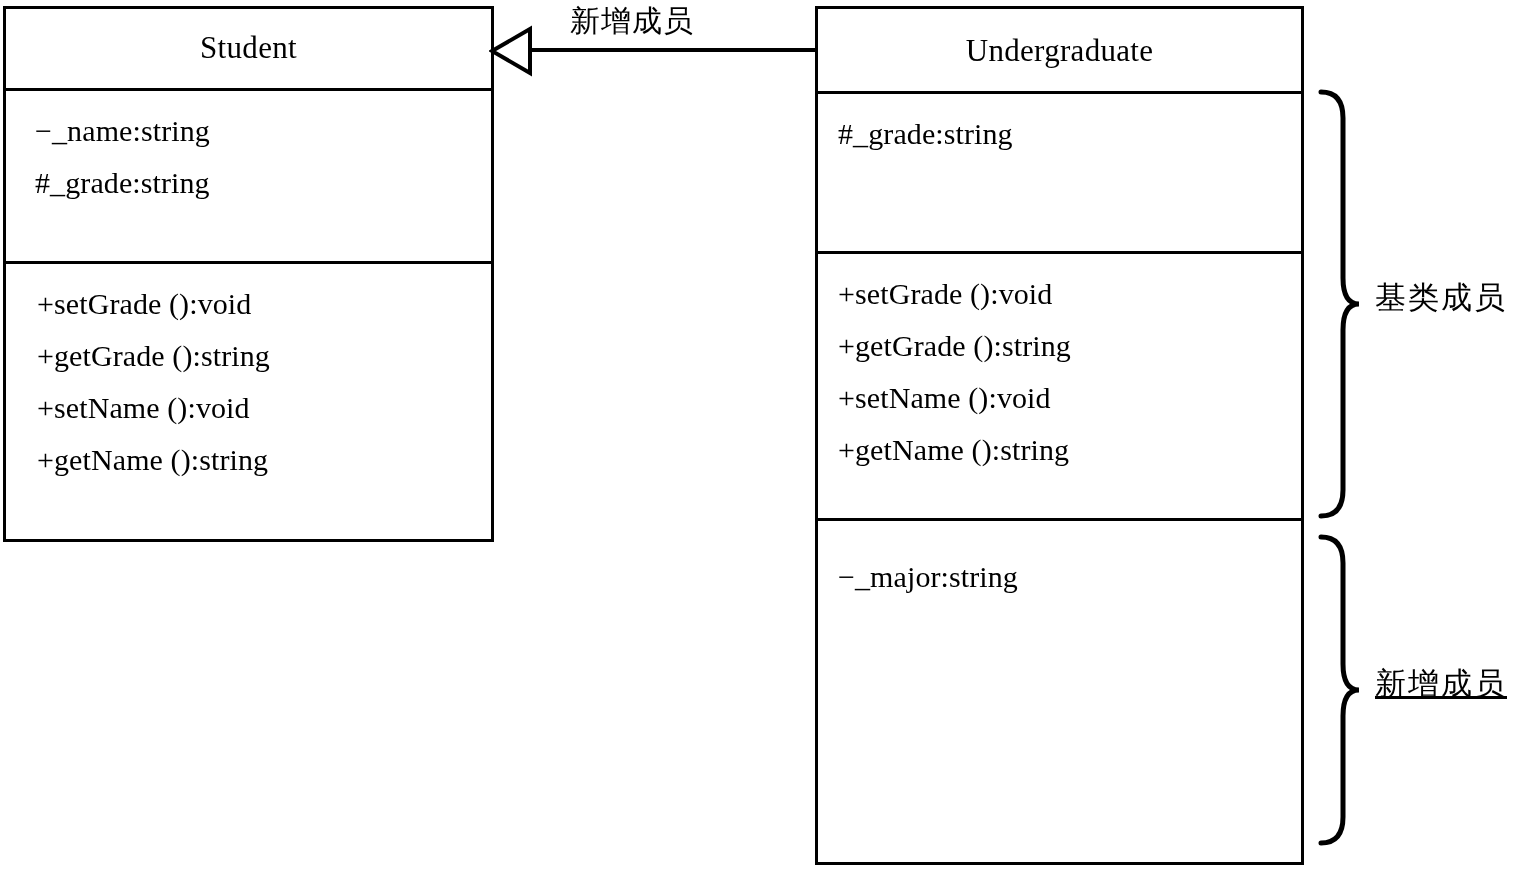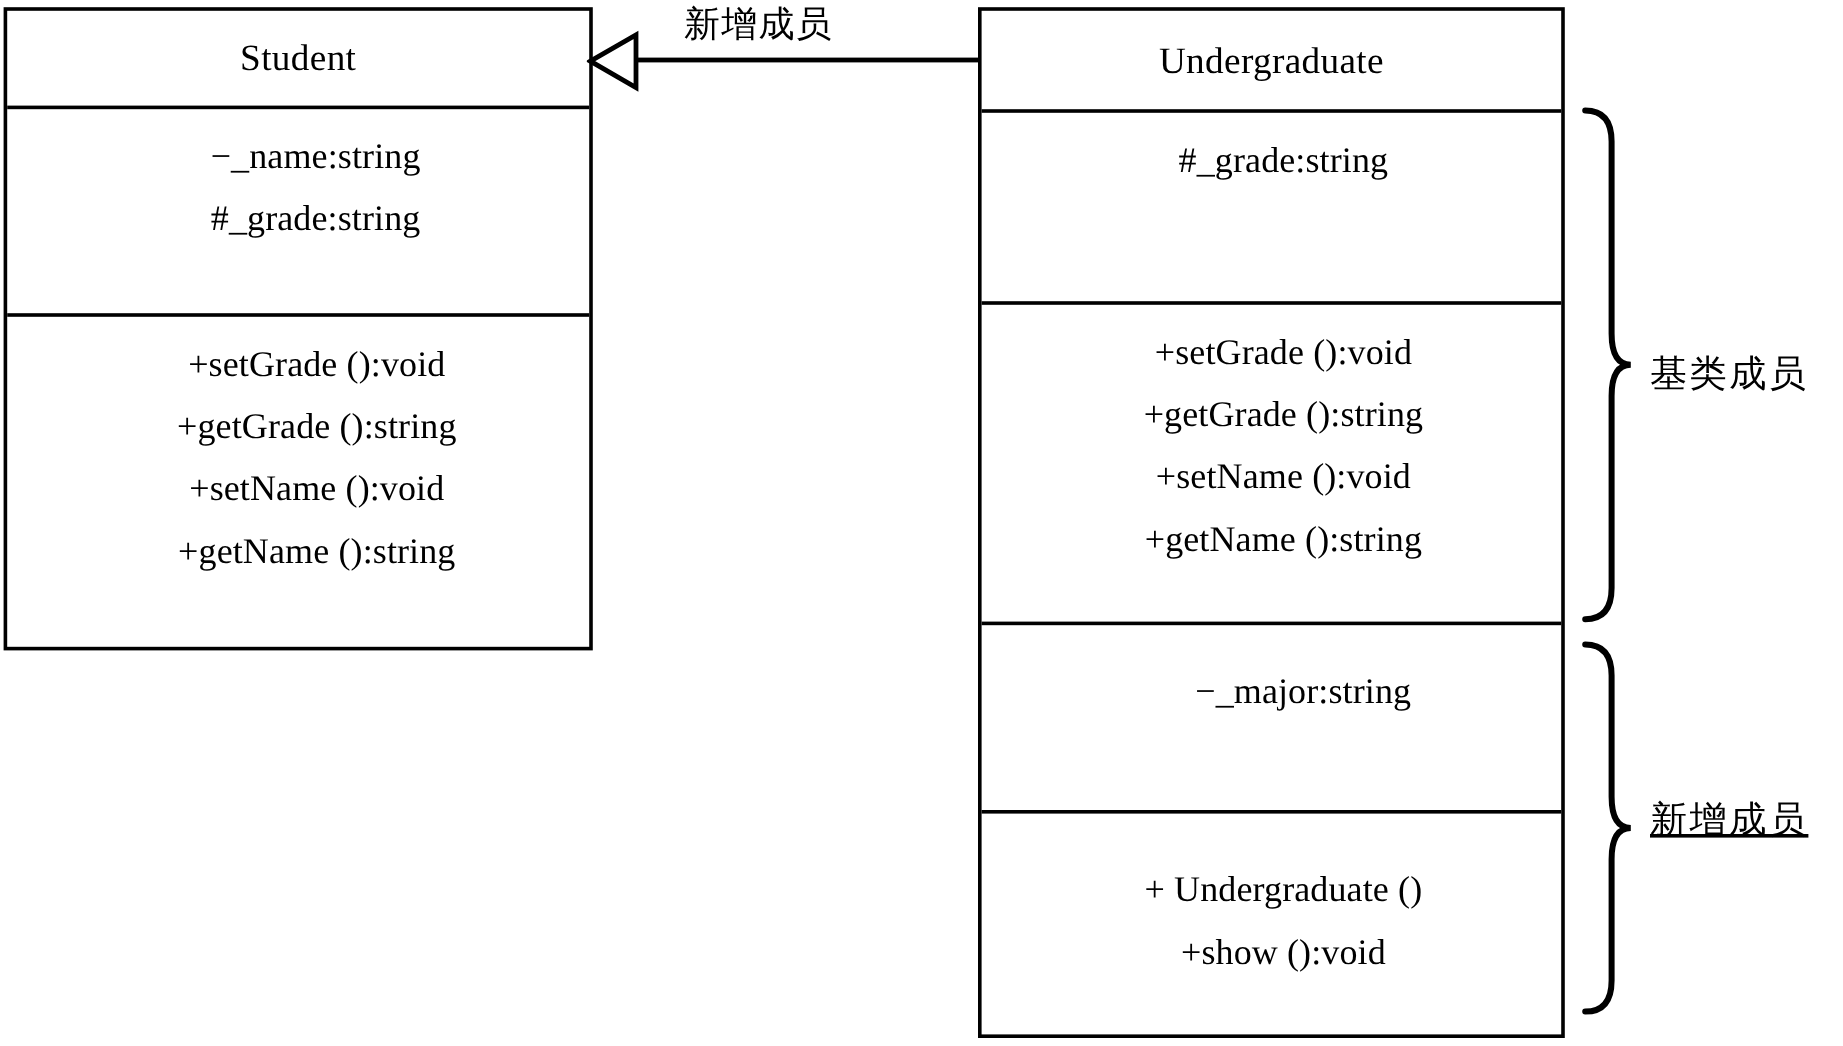--- a/index.html
+++ b/index.html
@@ -27,21 +27,20 @@
   }
   .uml-compartment {
     position: absolute;
     left: 0;
     right: 0;
     box-sizing: border-box;
     overflow: hidden;
   }
   .uml-compartment.divided {
     border-top: 3px solid #000000;
-    text-align: center;
   }
   .class-title {
     position: absolute;
     left: 0;
     right: 0;
     text-align: center;
     font-size: 31px;
     line-height: 1;
     letter-spacing: 0.3px;
   }
@@ -141,36 +140,30 @@
     <div class="uml-compartment divided" style="top:242px; height:267px;">
       <ul class="member-list" style="top:14px;">
         <li class="member-item" style="padding-left:20px;">+setGrade ():void</li>
         <li class="member-item" style="padding-left:20px;">+getGrade ():string</li>
         <li class="member-item" style="padding-left:20px;">+setName ():void</li>
         <li class="member-item" style="padding-left:20px;">+getName ():string</li>
       </ul>
     </div>
 
     <div class="uml-compartment divided" style="top:509px; height:157px;">
-      <ul class="member-list" style="top:30px;margin-left:33px;">
+      <ul class="member-list" style="top:30px;">
         <li class="member-item" style="padding-left:20px;">−_major:string</li>
       </ul>
     </div>
 
-    <div class="uml-compartment divided" style="top:666px; bottom:0;">
-      <ul class="member-list" style="top:38px;">
-        <li class="member-item" style="padding-left:20px;">+ Undergraduate ()</li>
-        <li class="member-item" style="padding-left:20px;">+show ():void</li>
-      </ul>
-    </div>
   </div>
 
   <svg class="brace" style="left:1313px; top:88px;" width="48" height="432" viewBox="0 0 48 432">
     <path d="M 8 4 Q 30 4 30 30 L 30 190 Q 30 216 46 216 Q 30 216 30 242 L 30 402 Q 30 428 8 428" fill="none" stroke="#000000" stroke-width="5" stroke-linecap="round"></path>
   </svg>
-  <div class="brace-label" style="left:1375px; top:297px;">基类成员</div>
+  <div class="brace-label" style="left:1375px; top:282px;">基类成员</div>
 
   <svg class="brace" style="left:1313px; top:533px;" width="48" height="314" viewBox="0 0 48 314">
     <path d="M 8 4 Q 30 4 30 30 L 30 131 Q 30 157 46 157 Q 30 157 30 183 L 30 284 Q 30 310 8 310" fill="none" stroke="#000000" stroke-width="5" stroke-linecap="round"></path>
   </svg>
   <div class="brace-label" style="left:1375px; top:668px;text-decoration:underline;">新增成员</div>
 
 </div>
 
 </body></html>

